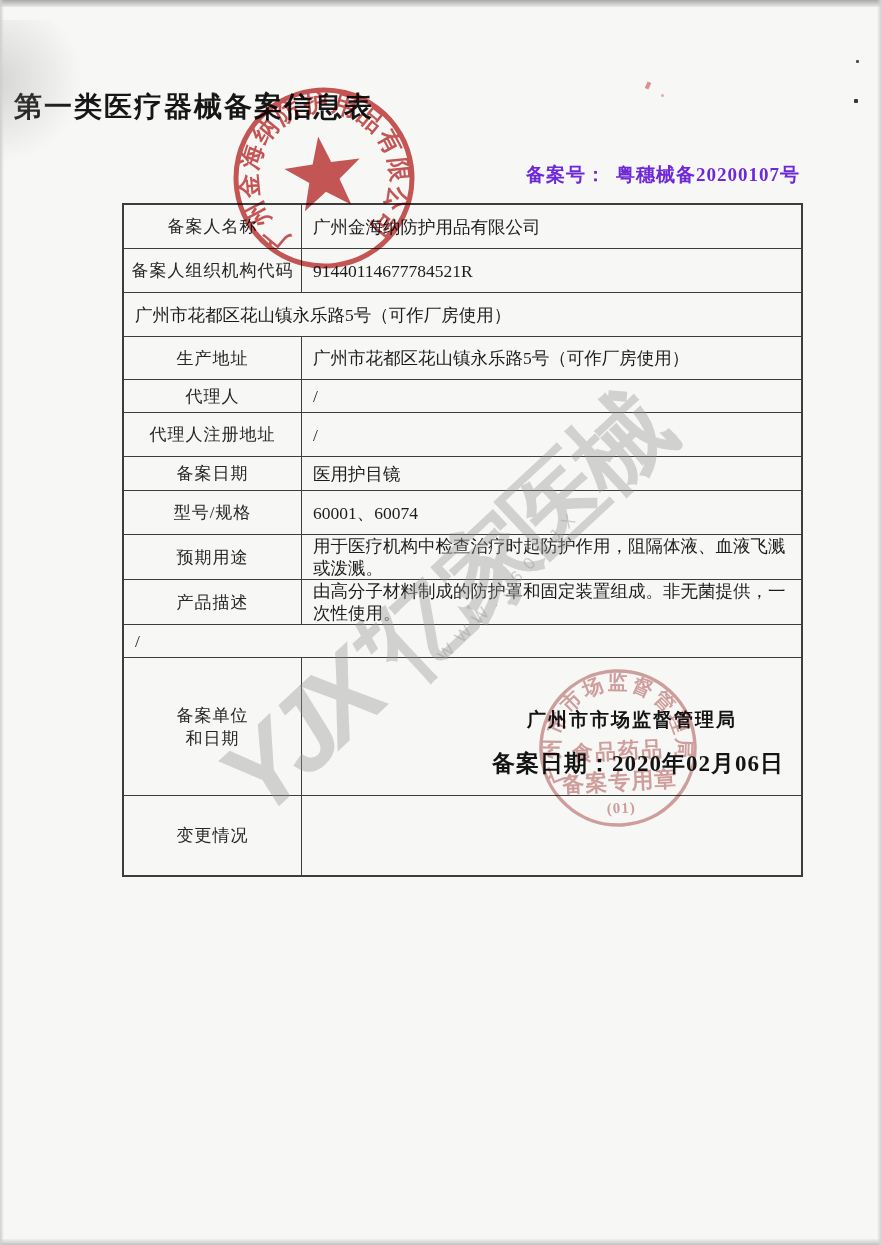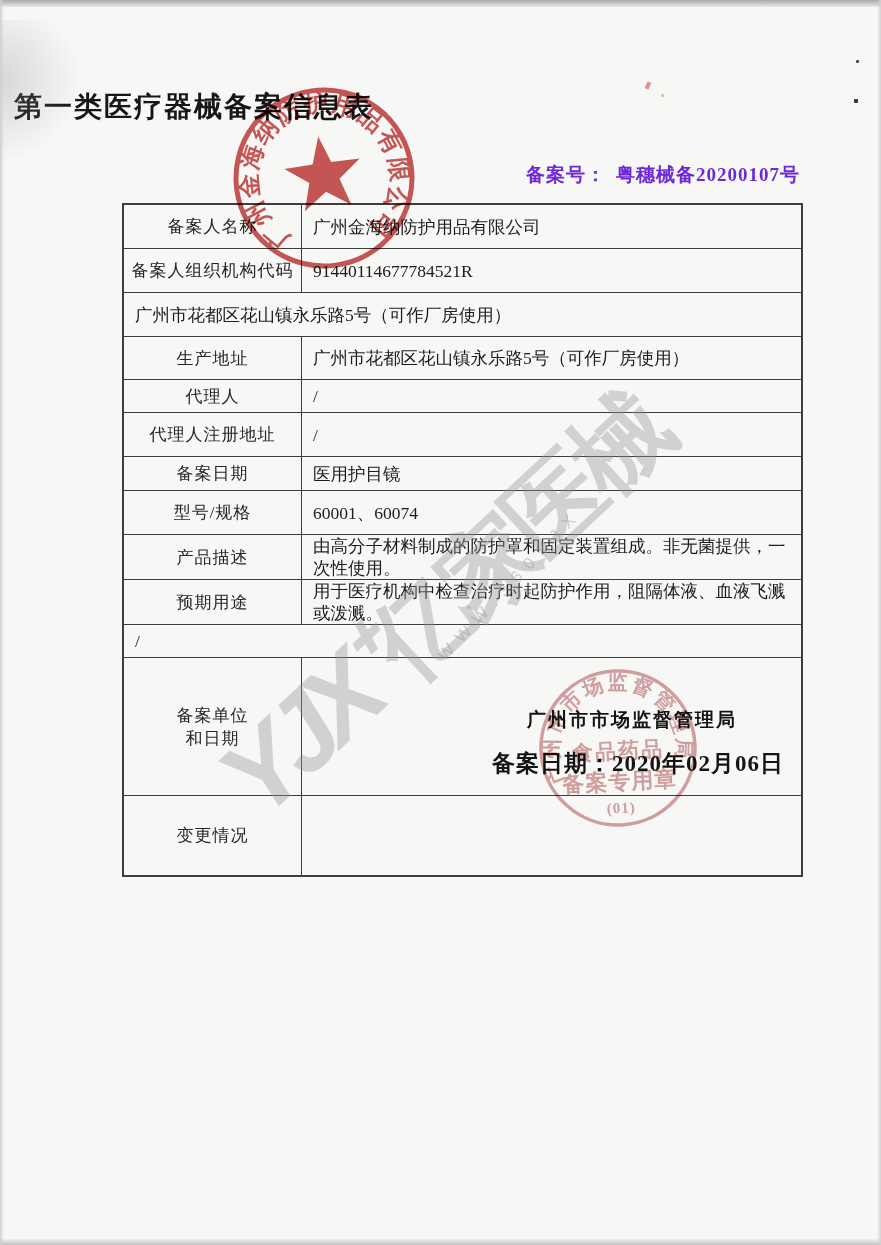--- a/index.html
+++ b/index.html
@@ -114,26 +114,26 @@
   </div>
   <div class="row" style="height:34px">
     <div class="lab">备案日期</div>
     <div class="val">医用护目镜</div>
   </div>
   <div class="row" style="height:44px">
     <div class="lab">型号/规格</div>
     <div class="val">60001、60074</div>
   </div>
   <div class="row" style="height:45px">
+    <div class="lab">预期用途</div>
+    <div class="val">用于医疗机构中检查治疗时起防护作用，阻隔体液、血液飞溅或泼溅。</div>
+  </div>
+  <div class="row" style="height:45px">
     <div class="lab">产品描述</div>
     <div class="val">由高分子材料制成的防护罩和固定装置组成。非无菌提供，一次性使用。</div>
-  </div>
-  <div class="row" style="height:45px">
-    <div class="lab">预期用途</div>
-    <div class="val">用于医疗机构中检查治疗时起防护作用，阻隔体液、血液飞溅或泼溅。</div>
   </div>
   <div class="row" style="height:33px">
     <div class="val">/</div>
   </div>
   <div class="row" style="height:138px">
     <div class="lab">备案单位
 和日期</div>
     <div class="val val-special">
       <div class="filing-authority">广州市市场监督管理局</div>
       <div class="filing-date">备案日期：2020年02月06日</div>

